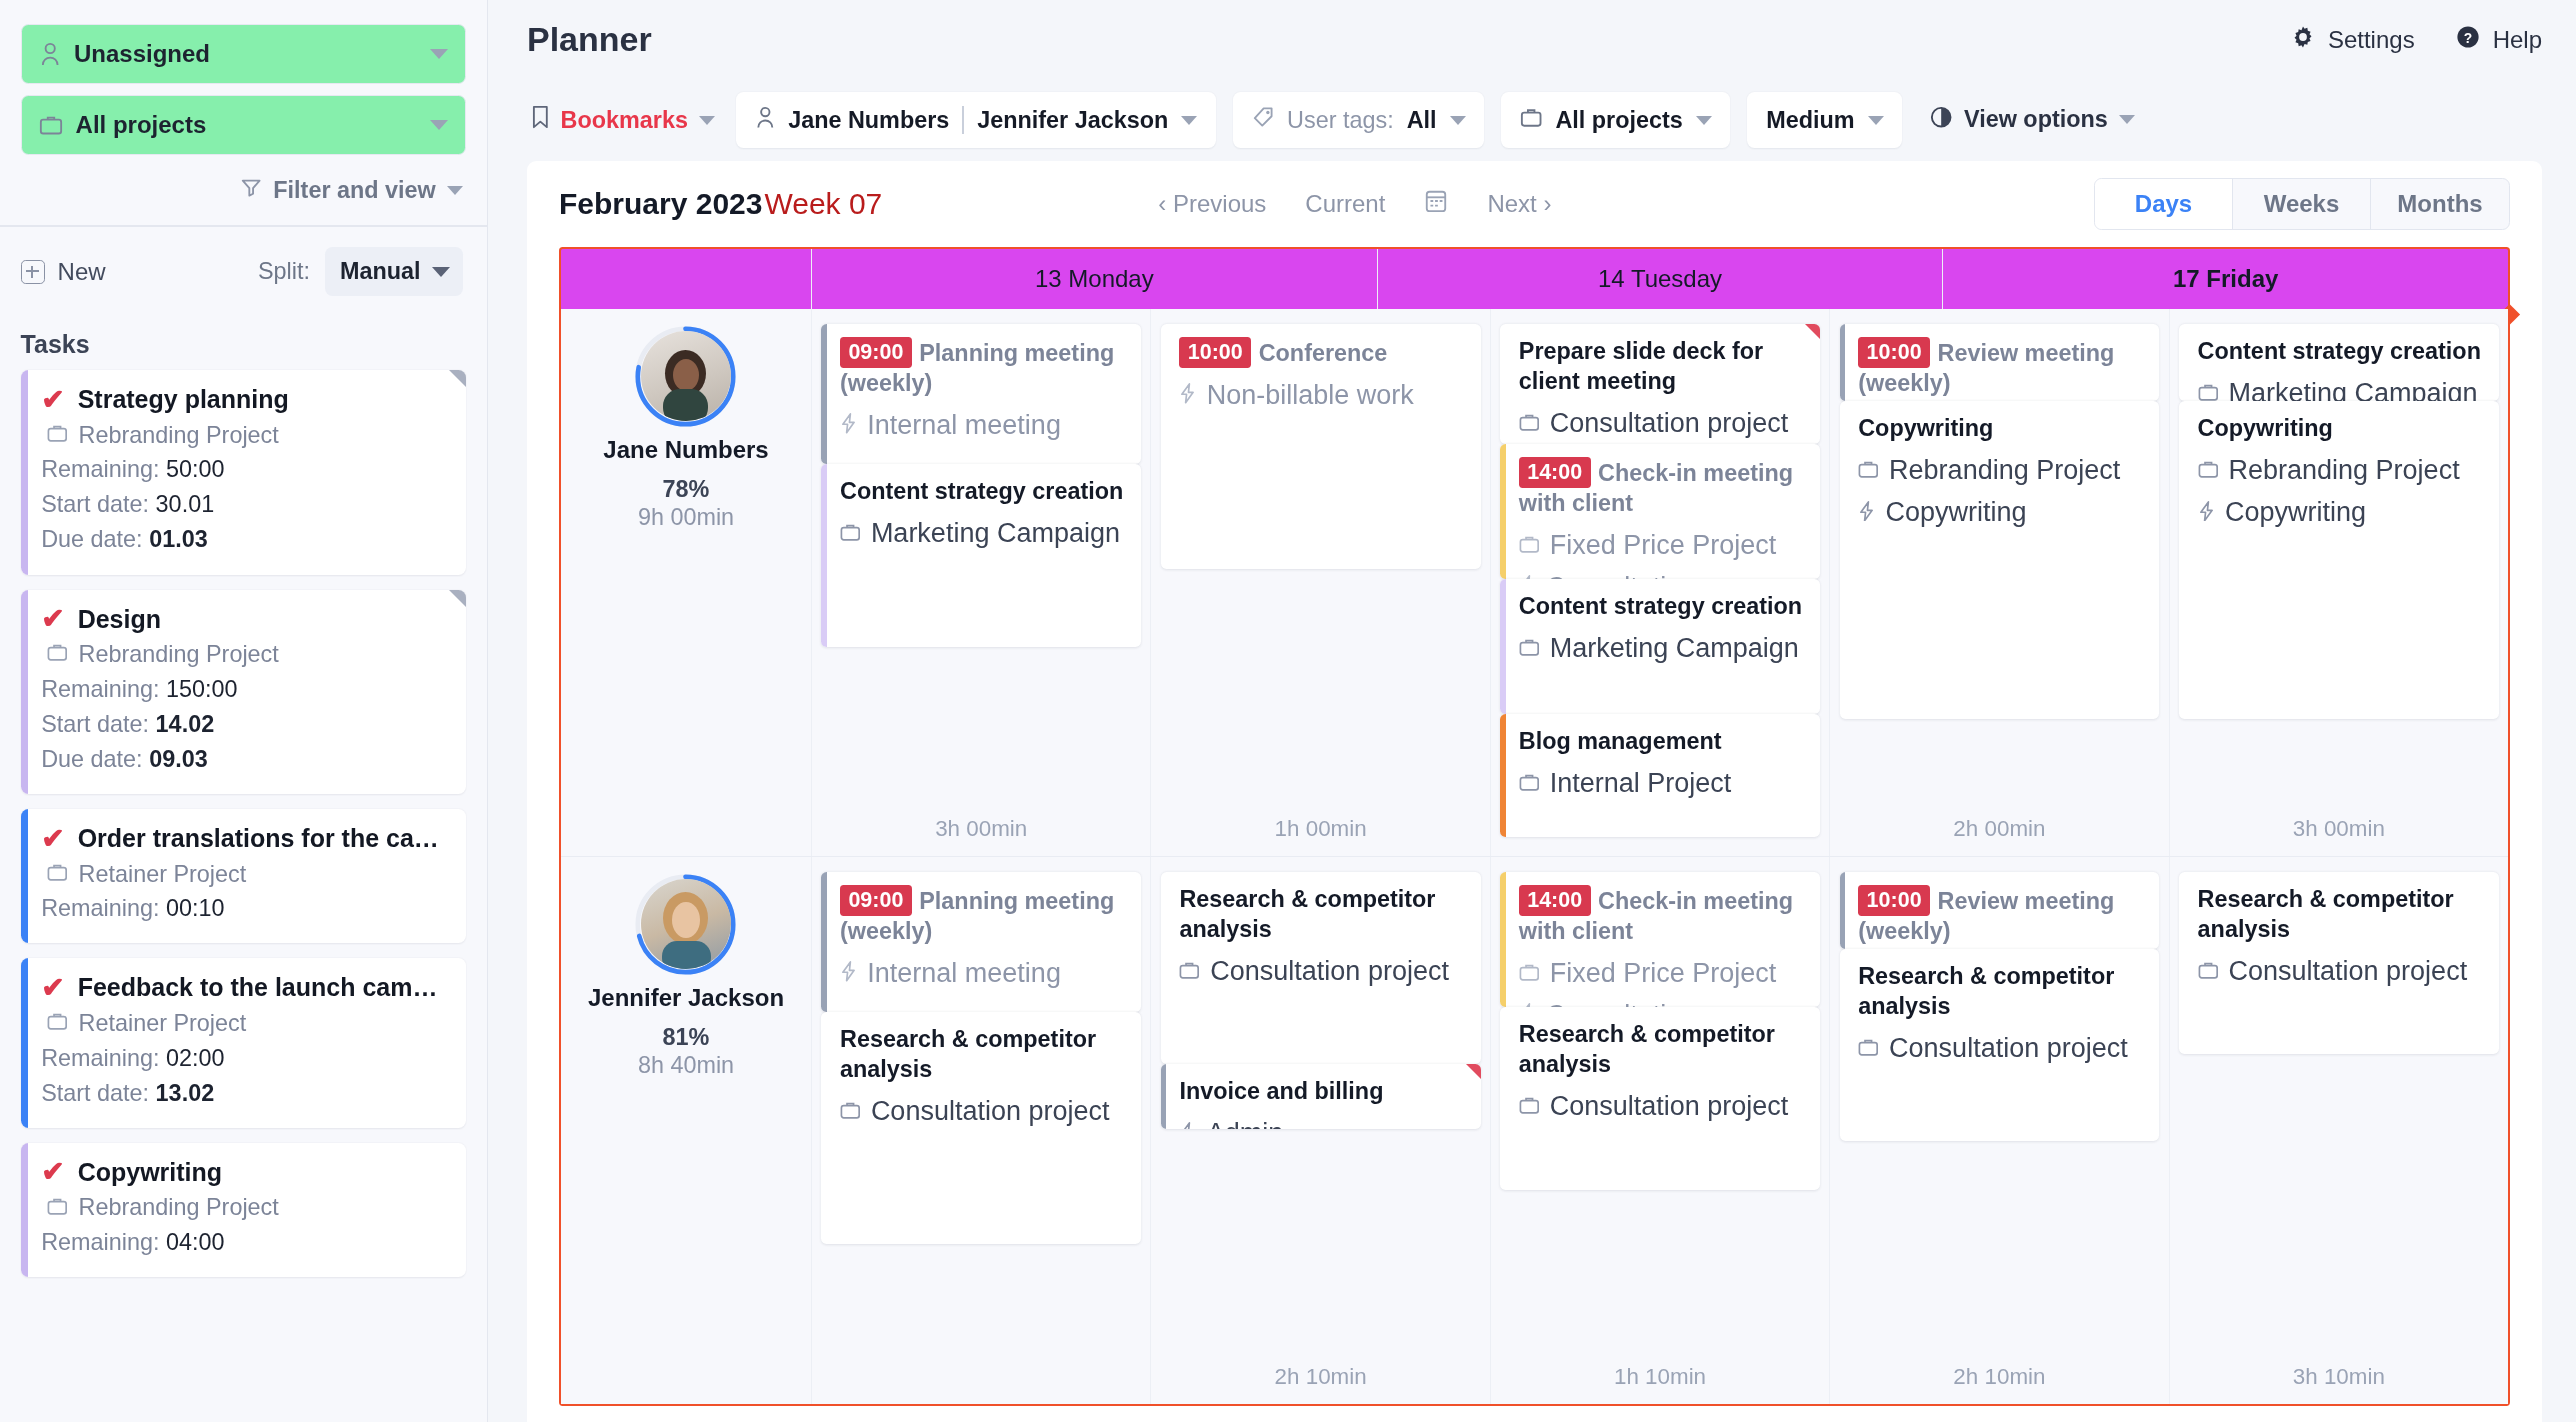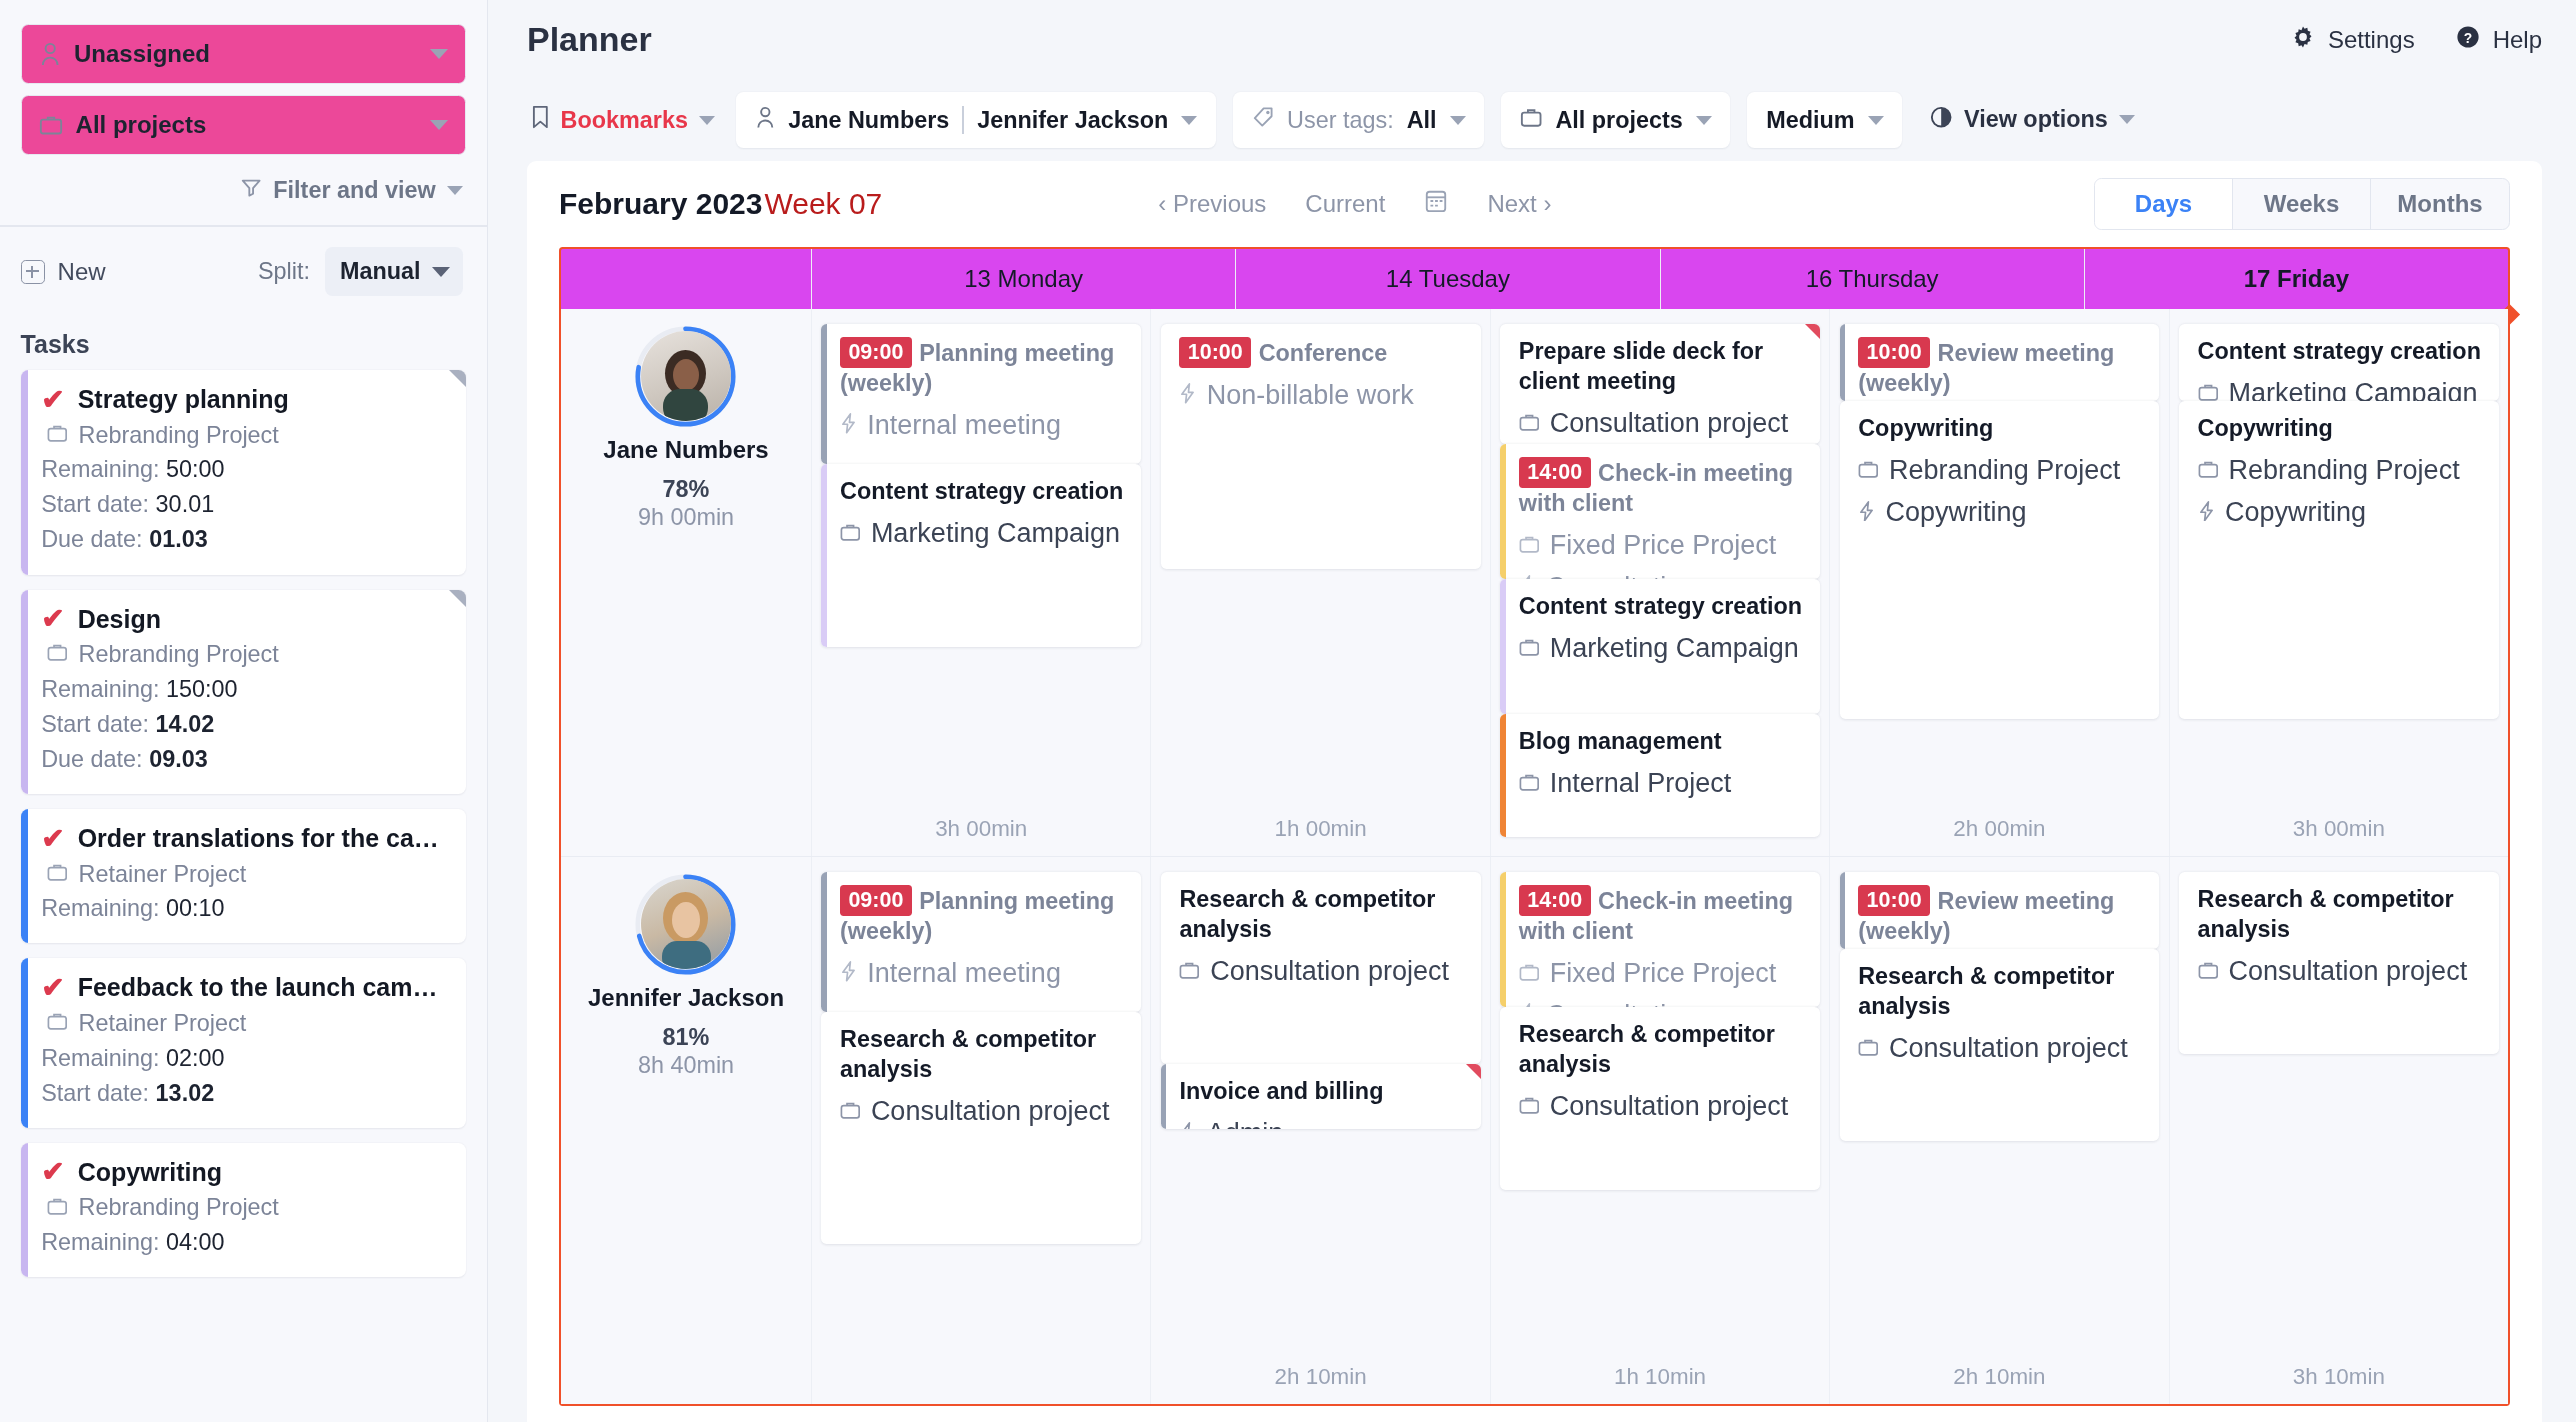--- a/index.html
+++ b/index.html
@@ -21,21 +21,21 @@
     flex: 0 0 488px;
   }
   .sb-pad { padding: 13px 20.6px 0 20.6px; }
   .search-box {
     height: 54px; background: #ffffff;
     border: 1.9px solid #dfe3ec; border-radius: 7.5px;
     display: flex; align-items: center; padding: 0 17px;
     font-size: 23.4px; color: #9aa2b4;
   }
   .sb-select {
-    margin-top: 11.2px; height: 60px; background: #ec4899;
+    margin-top: 11.2px; height: 60px; background: #86efac;
     border: 1.9px solid #e6e9f1; border-radius: 7.5px;
     display: flex; align-items: center; padding: 0 17px;
     font-size: 24px; font-weight: bold; color: #1d2330;
     position: relative;
   }
   .sb-select .ic { margin-right: 13px; display:flex; }
   .caret {
     position: absolute; right: 17px;
     width: 0; height: 0; border-left: 9.3px solid transparent;
     border-right: 9.3px solid transparent; border-top: 10.3px solid #9aa3b5;
@@ -455,21 +455,20 @@
           </div>
       </div>
 
       <div class="gridwrap">
         <div class="gridbox">
           <span class="grid-marker"></span>
           <div class="dayhead" id="dayhead">
               <div class="c0"></div>
               <div class="dcell">13 Monday</div>
               <div class="dcell">14 Tuesday</div>
-              <div class="dcell">16 Thursday</div>
               <div class="dcell today">17 Friday</div>
             </div>
           <div id="prows" style="display:flex;flex-direction:column;flex:1;min-height:0">
               <div class="prow first">
                 <div class="pcell">
                   <div class="avatar-ring">
                     <svg width="101" height="101" viewBox="0 0 108 108">
                       <circle cx="54" cy="54" r="51" fill="none" stroke="#e9ecf3" stroke-width="5"></circle>
                       <circle cx="54" cy="54" r="51" fill="none" stroke="#3b82f6" stroke-width="5" stroke-linecap="round" stroke-dasharray="249.94511151960393 320.4424506661589" transform="rotate(-90 54 54)"></circle>
                     </svg>

